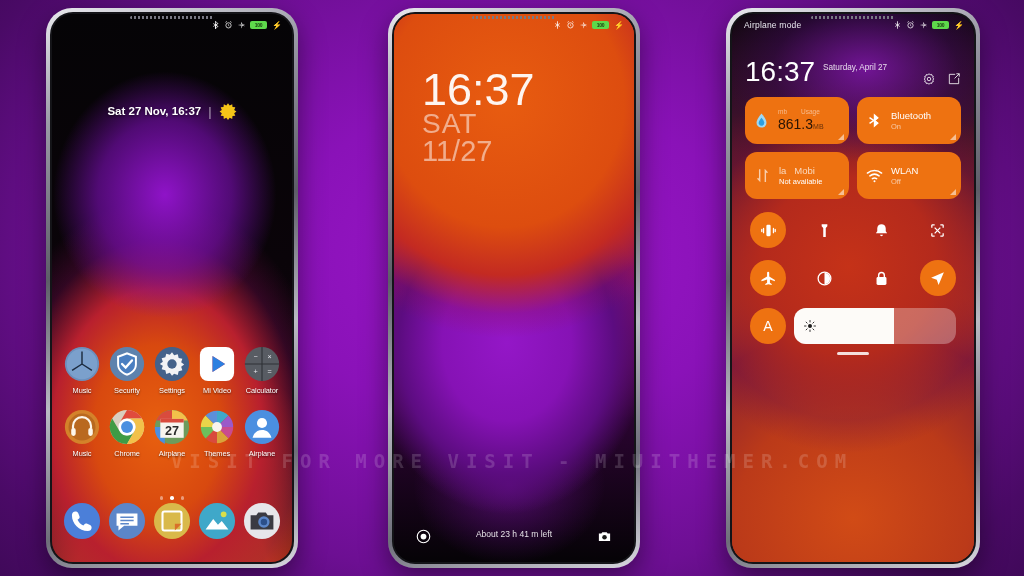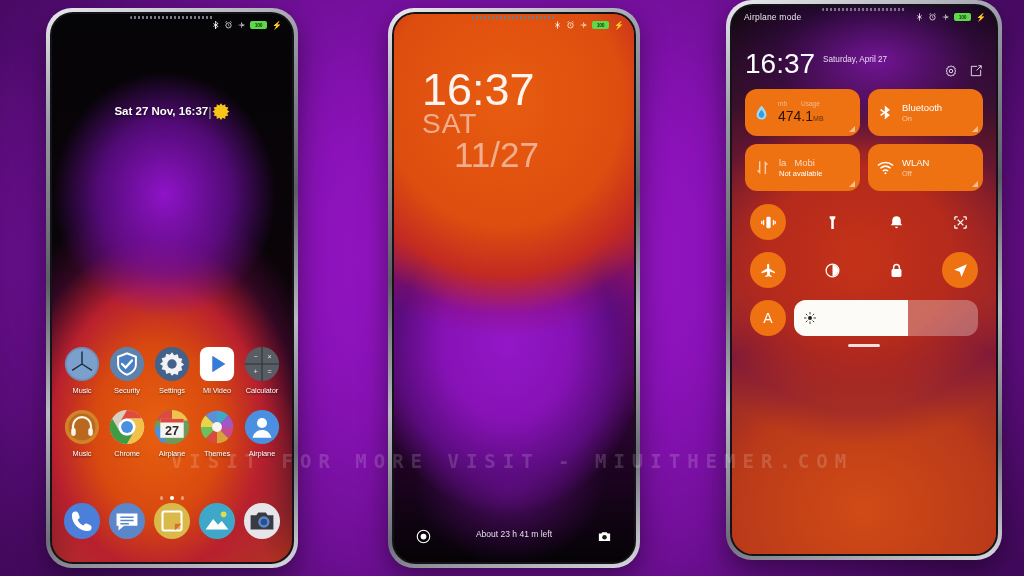--- a/index.html
+++ b/index.html
@@ -71,21 +71,21 @@
   .wall1 {
     position:absolute; inset:0;
     background:
       radial-gradient(ellipse 62% 30% at 47% 33%, rgba(150,20,210,0.95) 0%, rgba(120,14,175,0.65) 45%, rgba(70,8,110,0) 75%),
       radial-gradient(ellipse 78% 46% at 44% 76%, #e8600f 0%, #d8490f 34%, #b8202e 56%, rgba(120,12,80,0.35) 76%, rgba(40,4,40,0) 92%),
       radial-gradient(ellipse 95% 60% at 50% 110%, #e2570e 0%, #cf3f14 45%, rgba(100,10,60,0) 85%),
       linear-gradient(#050406, #0a0409 45%, #120610 100%);
   }
   .clock-widget {
     position: absolute; top: 88px; left: 0; right: 0;
-    display: flex; align-items: center; justify-content: center; gap: 0;
+    display: flex; align-items: center; justify-content: center; gap: 7px;
     z-index: 20;
   }
   .clock-widget .cw-text {
     color: #fff; font-size: 11.5px; font-weight: bold;
     text-shadow: 0 1px 3px rgba(0,0,0,.6);
   }
   .cw-sep { color: rgba(255,255,255,.6); font-size: 13px; font-weight: 300; }
   .sun { width: 18px; height: 18px; display:block; }
 
   .app-grid {
@@ -120,32 +120,32 @@
       radial-gradient(ellipse 64% 34% at 47% 60%, #9417c7 0%, #8612b5 42%, #5c0c80 70%, rgba(40,5,60,0) 92%),
       radial-gradient(ellipse 50% 18% at 48% 86%, rgba(130,18,175,0.55) 0%, rgba(60,6,90,0) 80%),
       linear-gradient(#d9480e 0%, #c42c1e 26%, #7c0f72 50%, #2a0430 74%, #050306 100%);
   }
   .lock-clock {
     position: absolute; left: 28px; top: 54px; z-index: 20;
     color: rgba(255,255,255,.94); line-height: 0.96;
   }
   .lc-time { font-size: 45px; font-weight: 300; letter-spacing: 0px; }
   .lc-day  { font-size: 28px; font-weight: 300; color: rgba(255,255,255,.52); letter-spacing: 1px; }
-  .lc-date { font-size: 35px; font-weight: 300; color: rgba(255,255,255,.52); letter-spacing: 0px; margin-left: 32px; }
+  .lc-date { font-size: 29px; font-weight: 300; color: rgba(255,255,255,.52); letter-spacing: 0px; }
 
   .lock-bottom {
     position: absolute; left: 0; right: 0; bottom: 18px; z-index: 25;
     display: flex; align-items: flex-start; justify-content: space-between;
     padding: 0 22px;
   }
   .lock-hint { font-size: 8.5px; color: rgba(255,255,255,.88); }
   .lb-ico { width: 15px; height: 15px; display: block; fill: #fff; }
 
   
-  #phone3 { left: 726px; top: 0; width: 276px; height: 560px; }
+  #phone3 { left: 726px; top: 8px; width: 254px; height: 560px; }
   .wall3 {
     position:absolute; inset:0;
     background:
       radial-gradient(ellipse 70% 20% at 55% 10%, rgba(126,22,170,0.85) 0%, rgba(70,10,105,0.35) 55%, rgba(20,2,30,0) 85%),
       radial-gradient(ellipse 80% 36% at 48% 46%, #c53218 0%, #b42a1c 45%, rgba(110,12,70,0.3) 78%, rgba(30,3,35,0) 95%),
       radial-gradient(ellipse 110% 46% at 50% 92%, #d14b16 0%, #bb3a19 44%, #8a2030 76%, rgba(50,6,45,0) 97%),
       linear-gradient(#120713 0%, #39102a 18%, #a52b20 46%, #c54018 72%, #b5381d 100%);
   }
   .cc {
     position: absolute; inset: 0; z-index: 20;
@@ -495,21 +495,21 @@
           <div class="tile data">
             <svg class="tile-ico" viewBox="0 0 24 24">
               <path d="M12 2C12 2 5 10 5 15a7 7 0 0014 0c0-5-7-13-7-13z" fill="#9fd8f5"></path>
               <path d="M12 8c0 0-4 4.6-4 7.3a4 4 0 008 0C16 12.6 12 8 12 8z" fill="#2e9fe0"></path>
             </svg>
             <div class="tile-txt">
               <div class="data-top">
                 <span>mb</span>
                 <span>Usage</span>
               </div>
-              <div><span class="data-val">474.1</span><span class="data-unit">MB</span></div>
+              <div><span class="data-val">861.3</span><span class="data-unit">MB</span></div>
             </div>
             <span class="tile-corner"></span>
           </div>
 
           <div class="tile">
             <svg class="tile-ico" viewBox="0 0 24 24">
               <path d="M11 2l7 6-7 6V2zM11 10l7 6-7 6V10z" fill="#fff"></path>
               <path d="M5 8l12 8M5 16l12-8" stroke="#fff" stroke-width="2" fill="none"></path>
             </svg>
             <div class="tile-txt">

